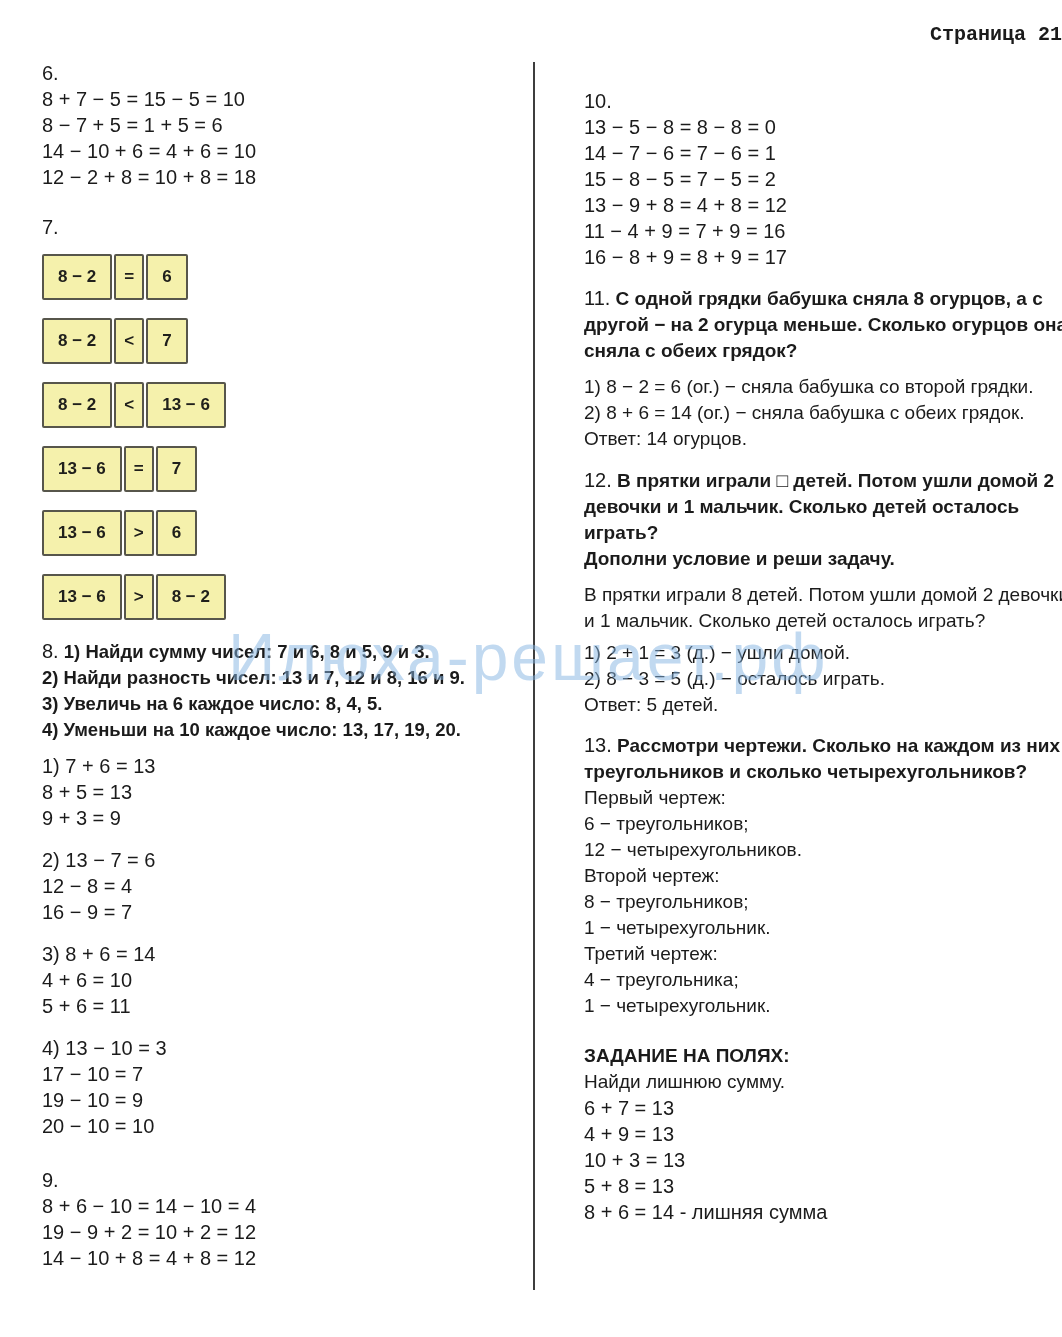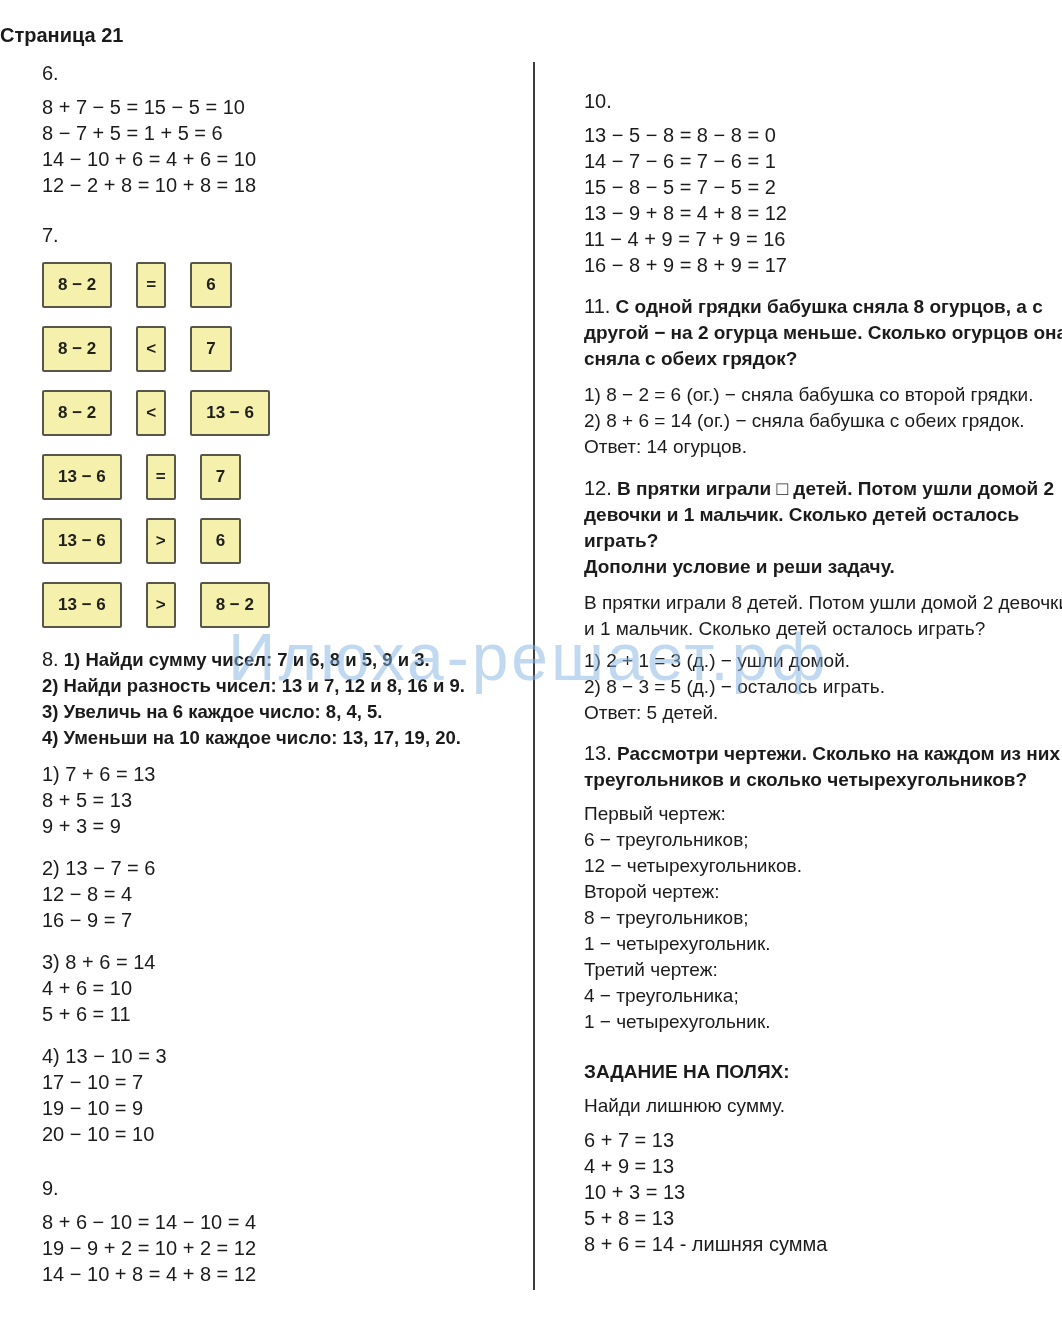--- a/index.html
+++ b/index.html
@@ -4,48 +4,48 @@
 <style>
   * { margin:0; padding:0; box-sizing:border-box; }
   html,body { background:#ffffff; }
   body {
     width:1062px; height:1337px; position:relative; overflow:hidden;
     font-family:"Liberation Sans", sans-serif;
     color:#1b1b1b; font-size:19px; line-height:26px;
   }
   .page-title {
     position:absolute; top:22px; left:0; width:100%;
-    text-align:left; font-weight:bold; font-size:20px;
+    text-align:right; font-weight:bold; font-size:20px;font-family:Liberation Mono, monospace;
   }
   .divider {
     position:absolute; left:533px; top:62px; width:2px; height:1228px;
     background:#3d3d3d;
   }
   .col { position:absolute; }
   .col.left  { left:42px;  top:60px; width:500px; }
   .col.right { left:584px; top:88px; width:486px; }
   p { margin:0; }
   .sec-num { font-size:20px; }
   .eq { font-size:20px; }
   .b { font-weight:bold; }
   .task { font-weight:bold; font-size:18.5px; }
-  .boxrow { display:flex; align-items:stretch; gap:24px; margin-bottom:18px; }
+  .boxrow { display:flex; align-items:stretch; gap:2px; margin-bottom:18px; }
   .box {
     background:#f5f1ac; border:2px solid #57564b; border-radius:2px;
     font-weight:bold; font-size:17px; color:#20201c;
     padding:8px 14px; display:flex; align-items:center; justify-content:center;
     min-width:34px;
   }
   .box.op { padding:8px 8px; min-width:28px; }
   .watermark {
     position:absolute; left:228px; top:644px; z-index:3;
     font-size:66px; font-weight:normal; letter-spacing:3px;
     color:#85b5e3; opacity:0.5; white-space:nowrap; pointer-events:none;
   }
-  .mt6{margin-top:6px}.mt8{margin-top:8px}.mt10{margin-top:10px}.mt14{margin-top:14px}.mt16{margin-top:16px}
+  .mt6{margin-top:6px}.mt8{}.mt10{margin-top:10px}.mt14{margin-top:14px}.mt16{margin-top:16px}
   .mt18{margin-top:15px}.mt20{margin-top:24px}
   .mt24{margin-top:24px}.mt28{margin-top:28px}
 </style>
 </head>
 <body>
 
 <div class="page-title">Страница 21</div>
 <div class="divider"></div>
 
 <div class="col left">

